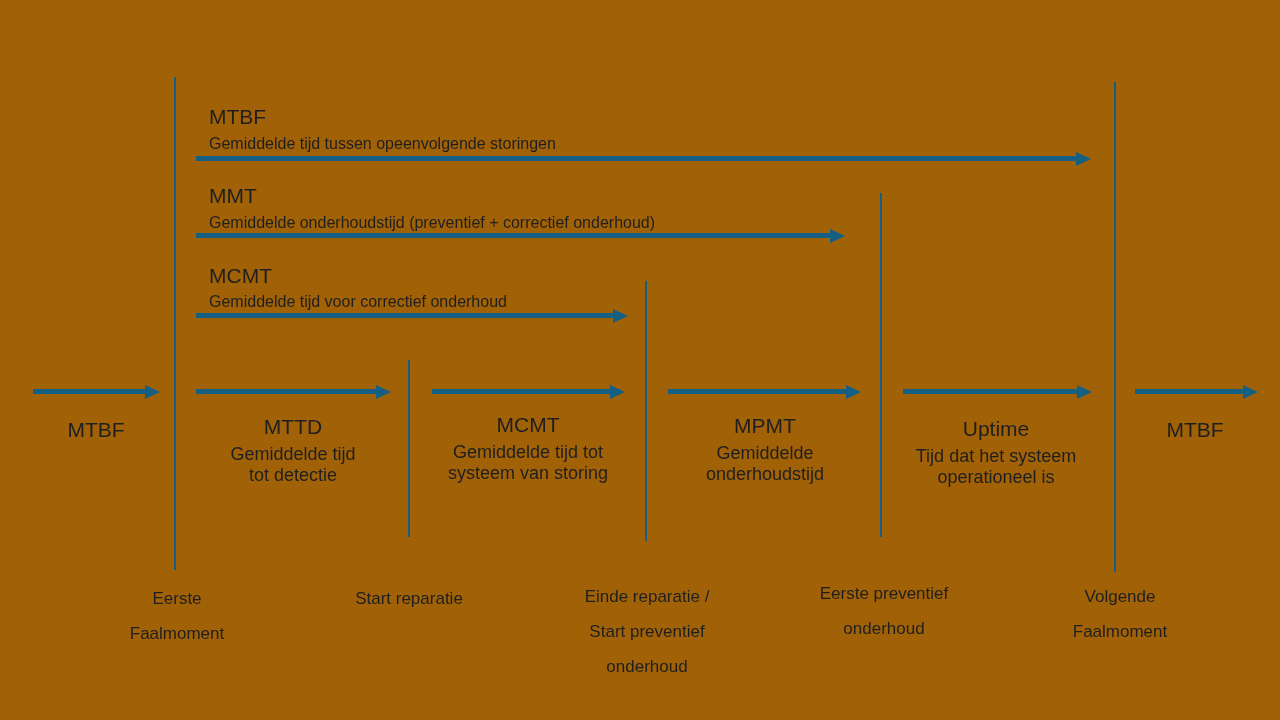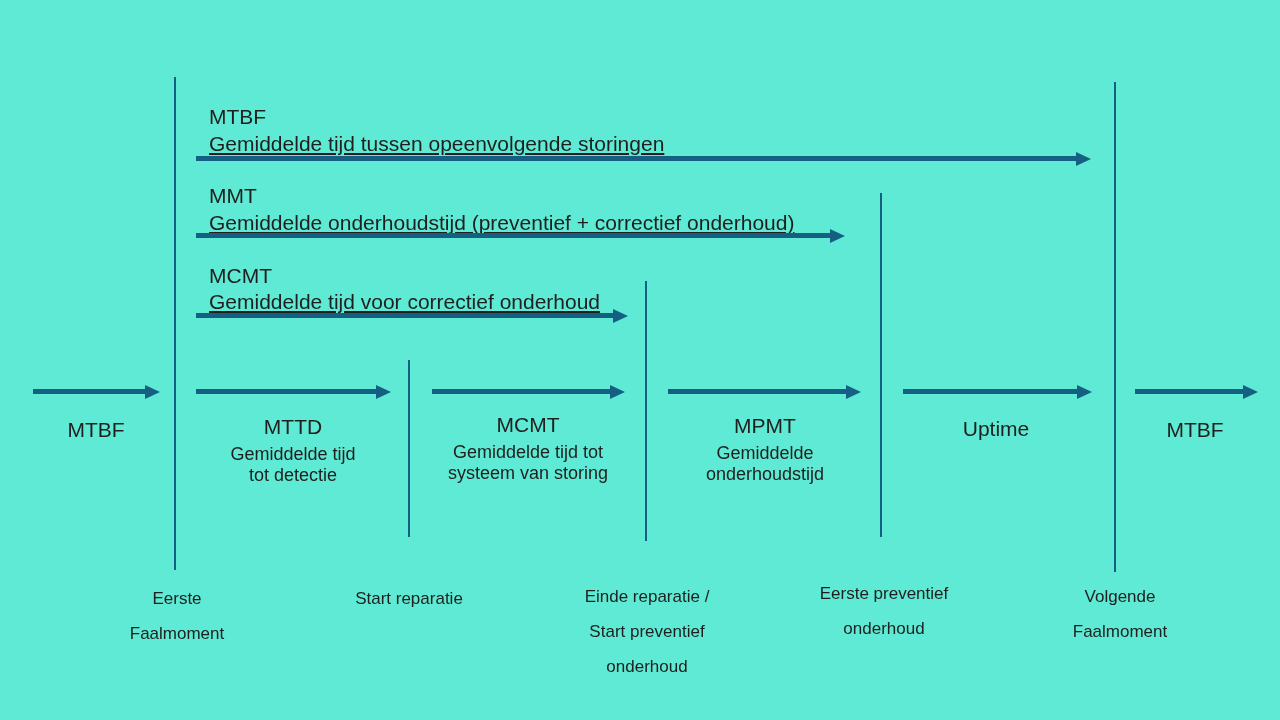--- a/index.html
+++ b/index.html
@@ -3,21 +3,21 @@
 <meta charset="utf-8">
 <style>
   :root { --accent: #156082; --text: #1f1f1f; }
   * { margin: 0; padding: 0; box-sizing: border-box; }
   html, body { background: #ffffff; }
   body { font-family: "Liberation Sans", sans-serif; color: var(--text); }
   .canvas {
     position: relative;
     width: 1280px;
     height: 720px;
-    background: #5eead4;
+    background: #a16207;
     overflow: hidden;
   }
   
   .vline {
     position: absolute;
     width: 2px;
     background: var(--accent);
   }
   
   .arrow {
@@ -38,24 +38,23 @@
   }
   
   .span-title {
     position: absolute;
     font-size: 21px;
     line-height: 26px;
     white-space: nowrap;
   }
   .span-desc {
     position: absolute;
-    font-size: 21px;
+    font-size: 16px;
     line-height: 19px;
     white-space: nowrap;
-    text-decoration: underline;
   }
   .seg-title {
     position: absolute;
     font-size: 21px;
     line-height: 26px;
     transform: translateX(-50%);
     text-align: center;
     white-space: nowrap;
   }
   .seg-desc {
@@ -113,20 +112,22 @@
 
   <div class="seg-title" style="left:528px;  top:412px;">MCMT</div>
   <div class="seg-desc" style="left:528px;  top:442px;">Gemiddelde tijd tot
 systeem van storing</div>
 
   <div class="seg-title" style="left:765px;  top:413px;">MPMT</div>
   <div class="seg-desc" style="left:765px;  top:443px;">Gemiddelde
 onderhoudstijd</div>
 
   <div class="seg-title" style="left:996px;  top:416px;">Uptime</div>
+  <div class="seg-desc" style="left:996px;  top:446px;">Tijd dat het systeem
+operationeel is</div>
 
   <div class="seg-title" style="left:1195px; top:417px;">MTBF</div>
 
   <div class="milestone-label" style="left:177px;  top:581px;">Eerste
 Faalmoment</div>
   <div class="milestone-label" style="left:409px;  top:581px;">Start reparatie</div>
   <div class="milestone-label" style="left:647px;  top:579px;">Einde reparatie /
 Start preventief
 onderhoud</div>
   <div class="milestone-label" style="left:884px;  top:576px;">Eerste preventief

